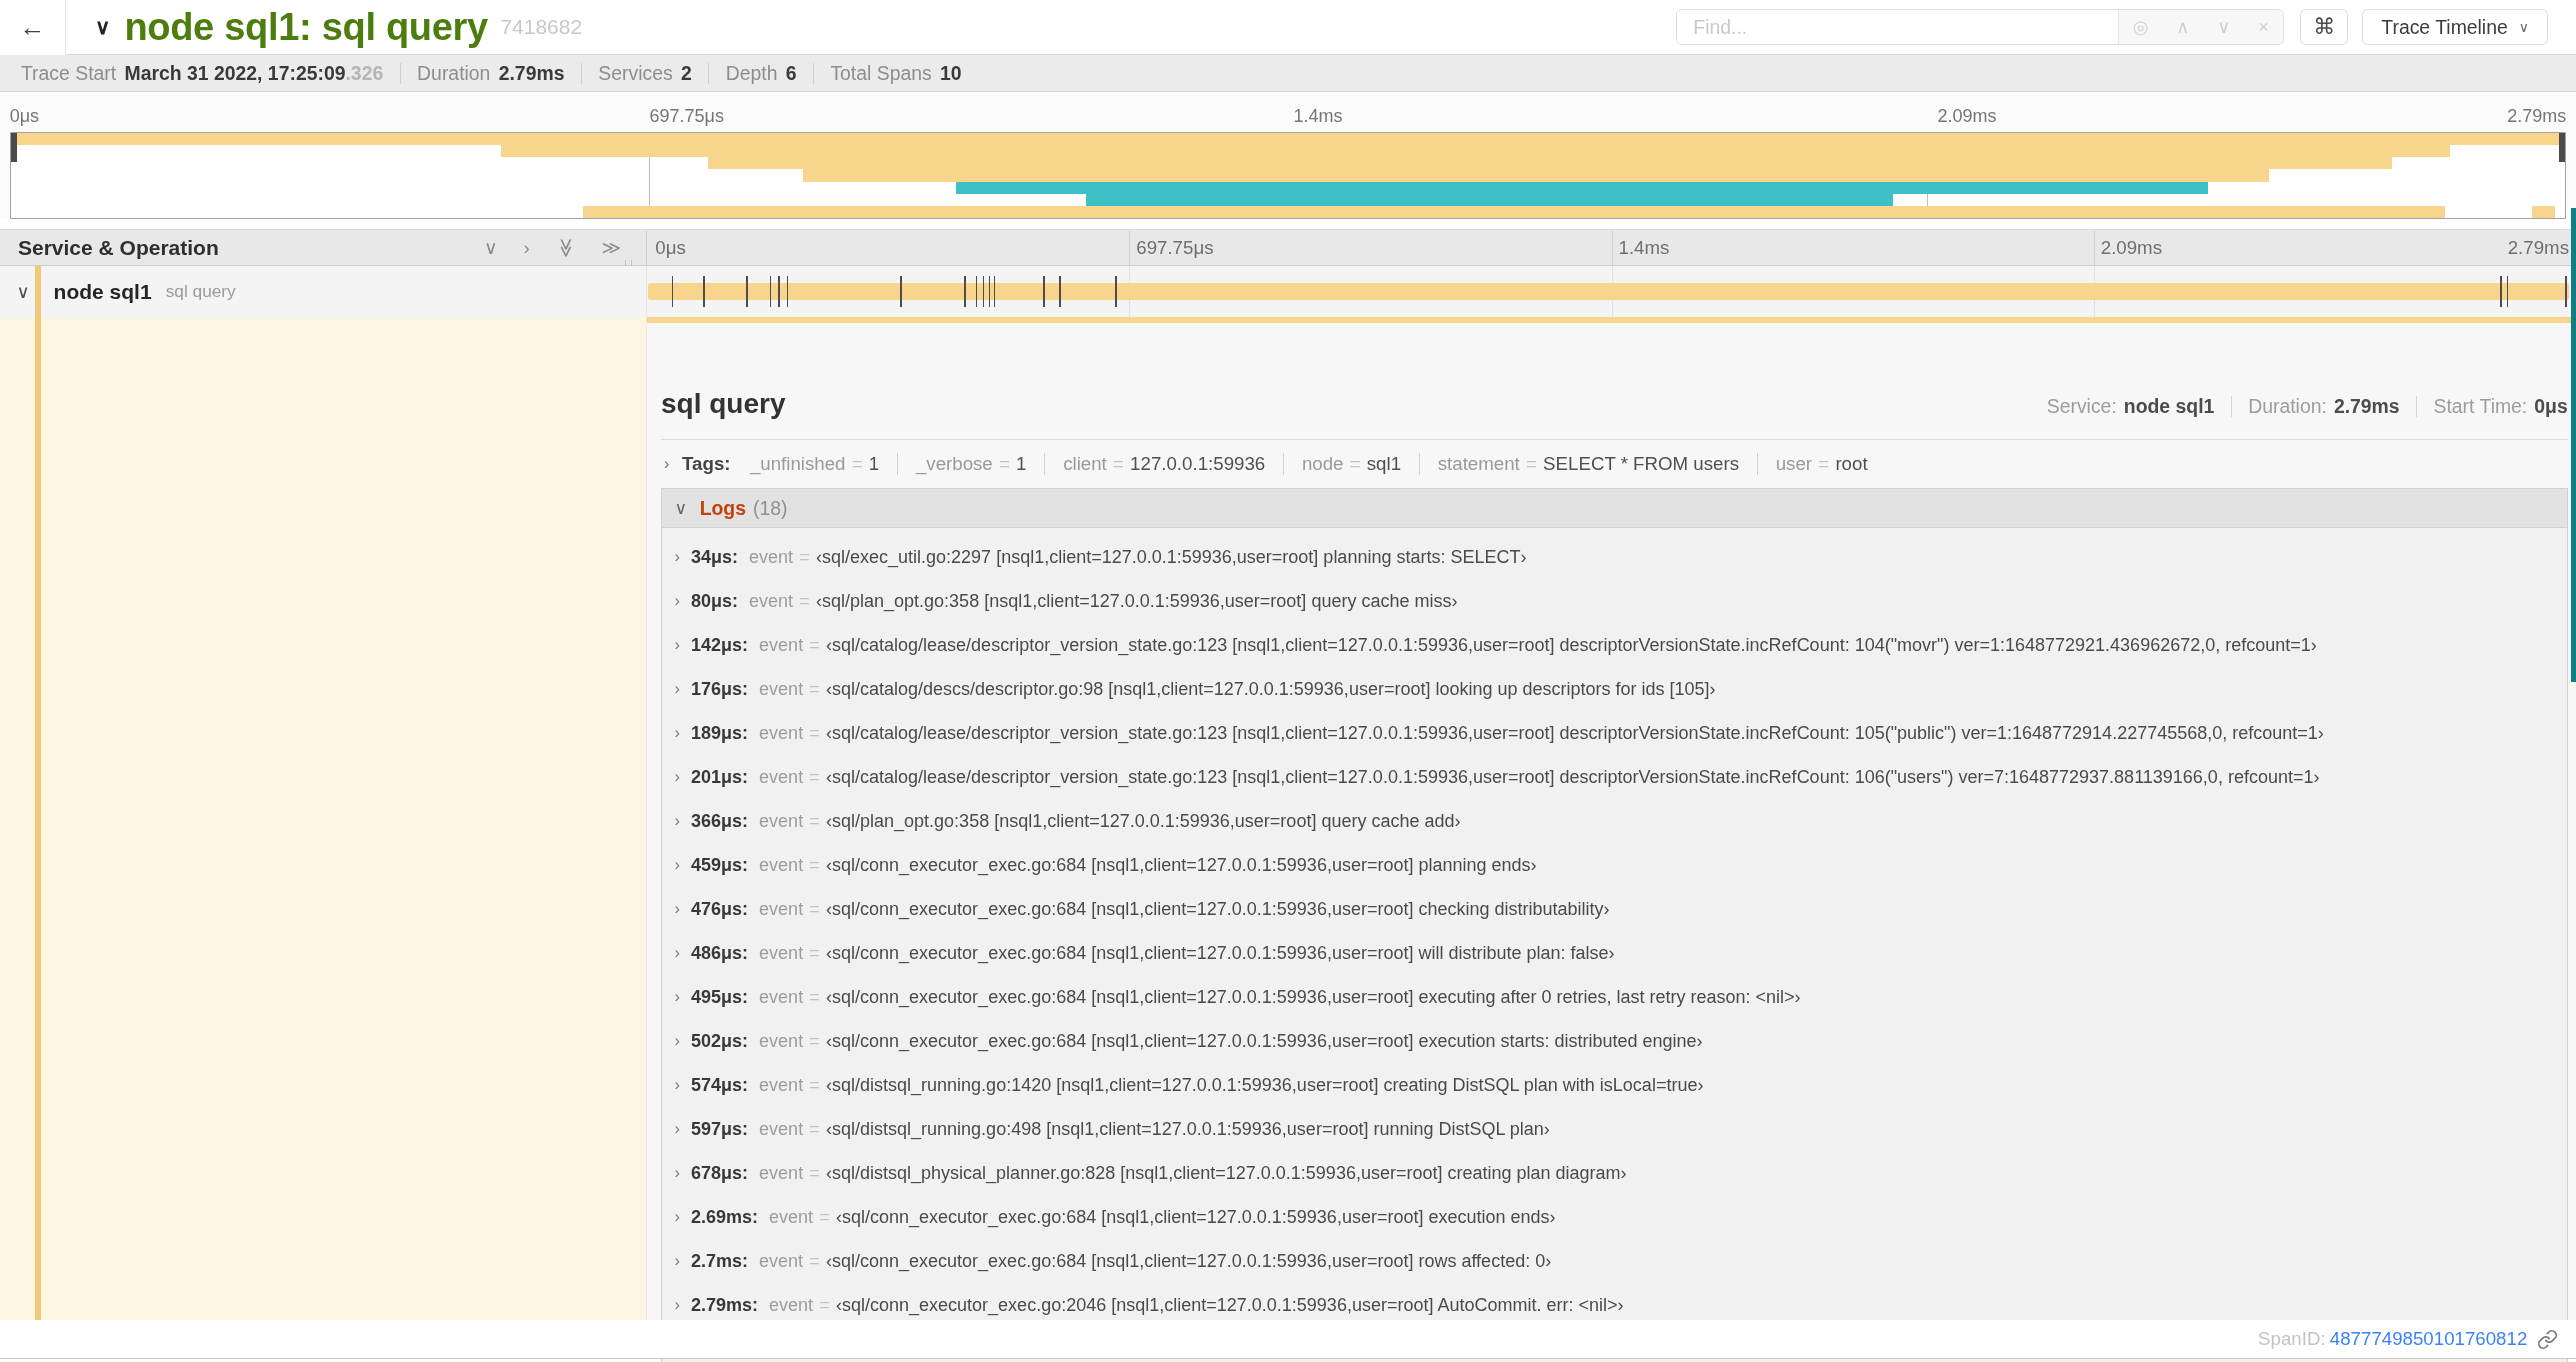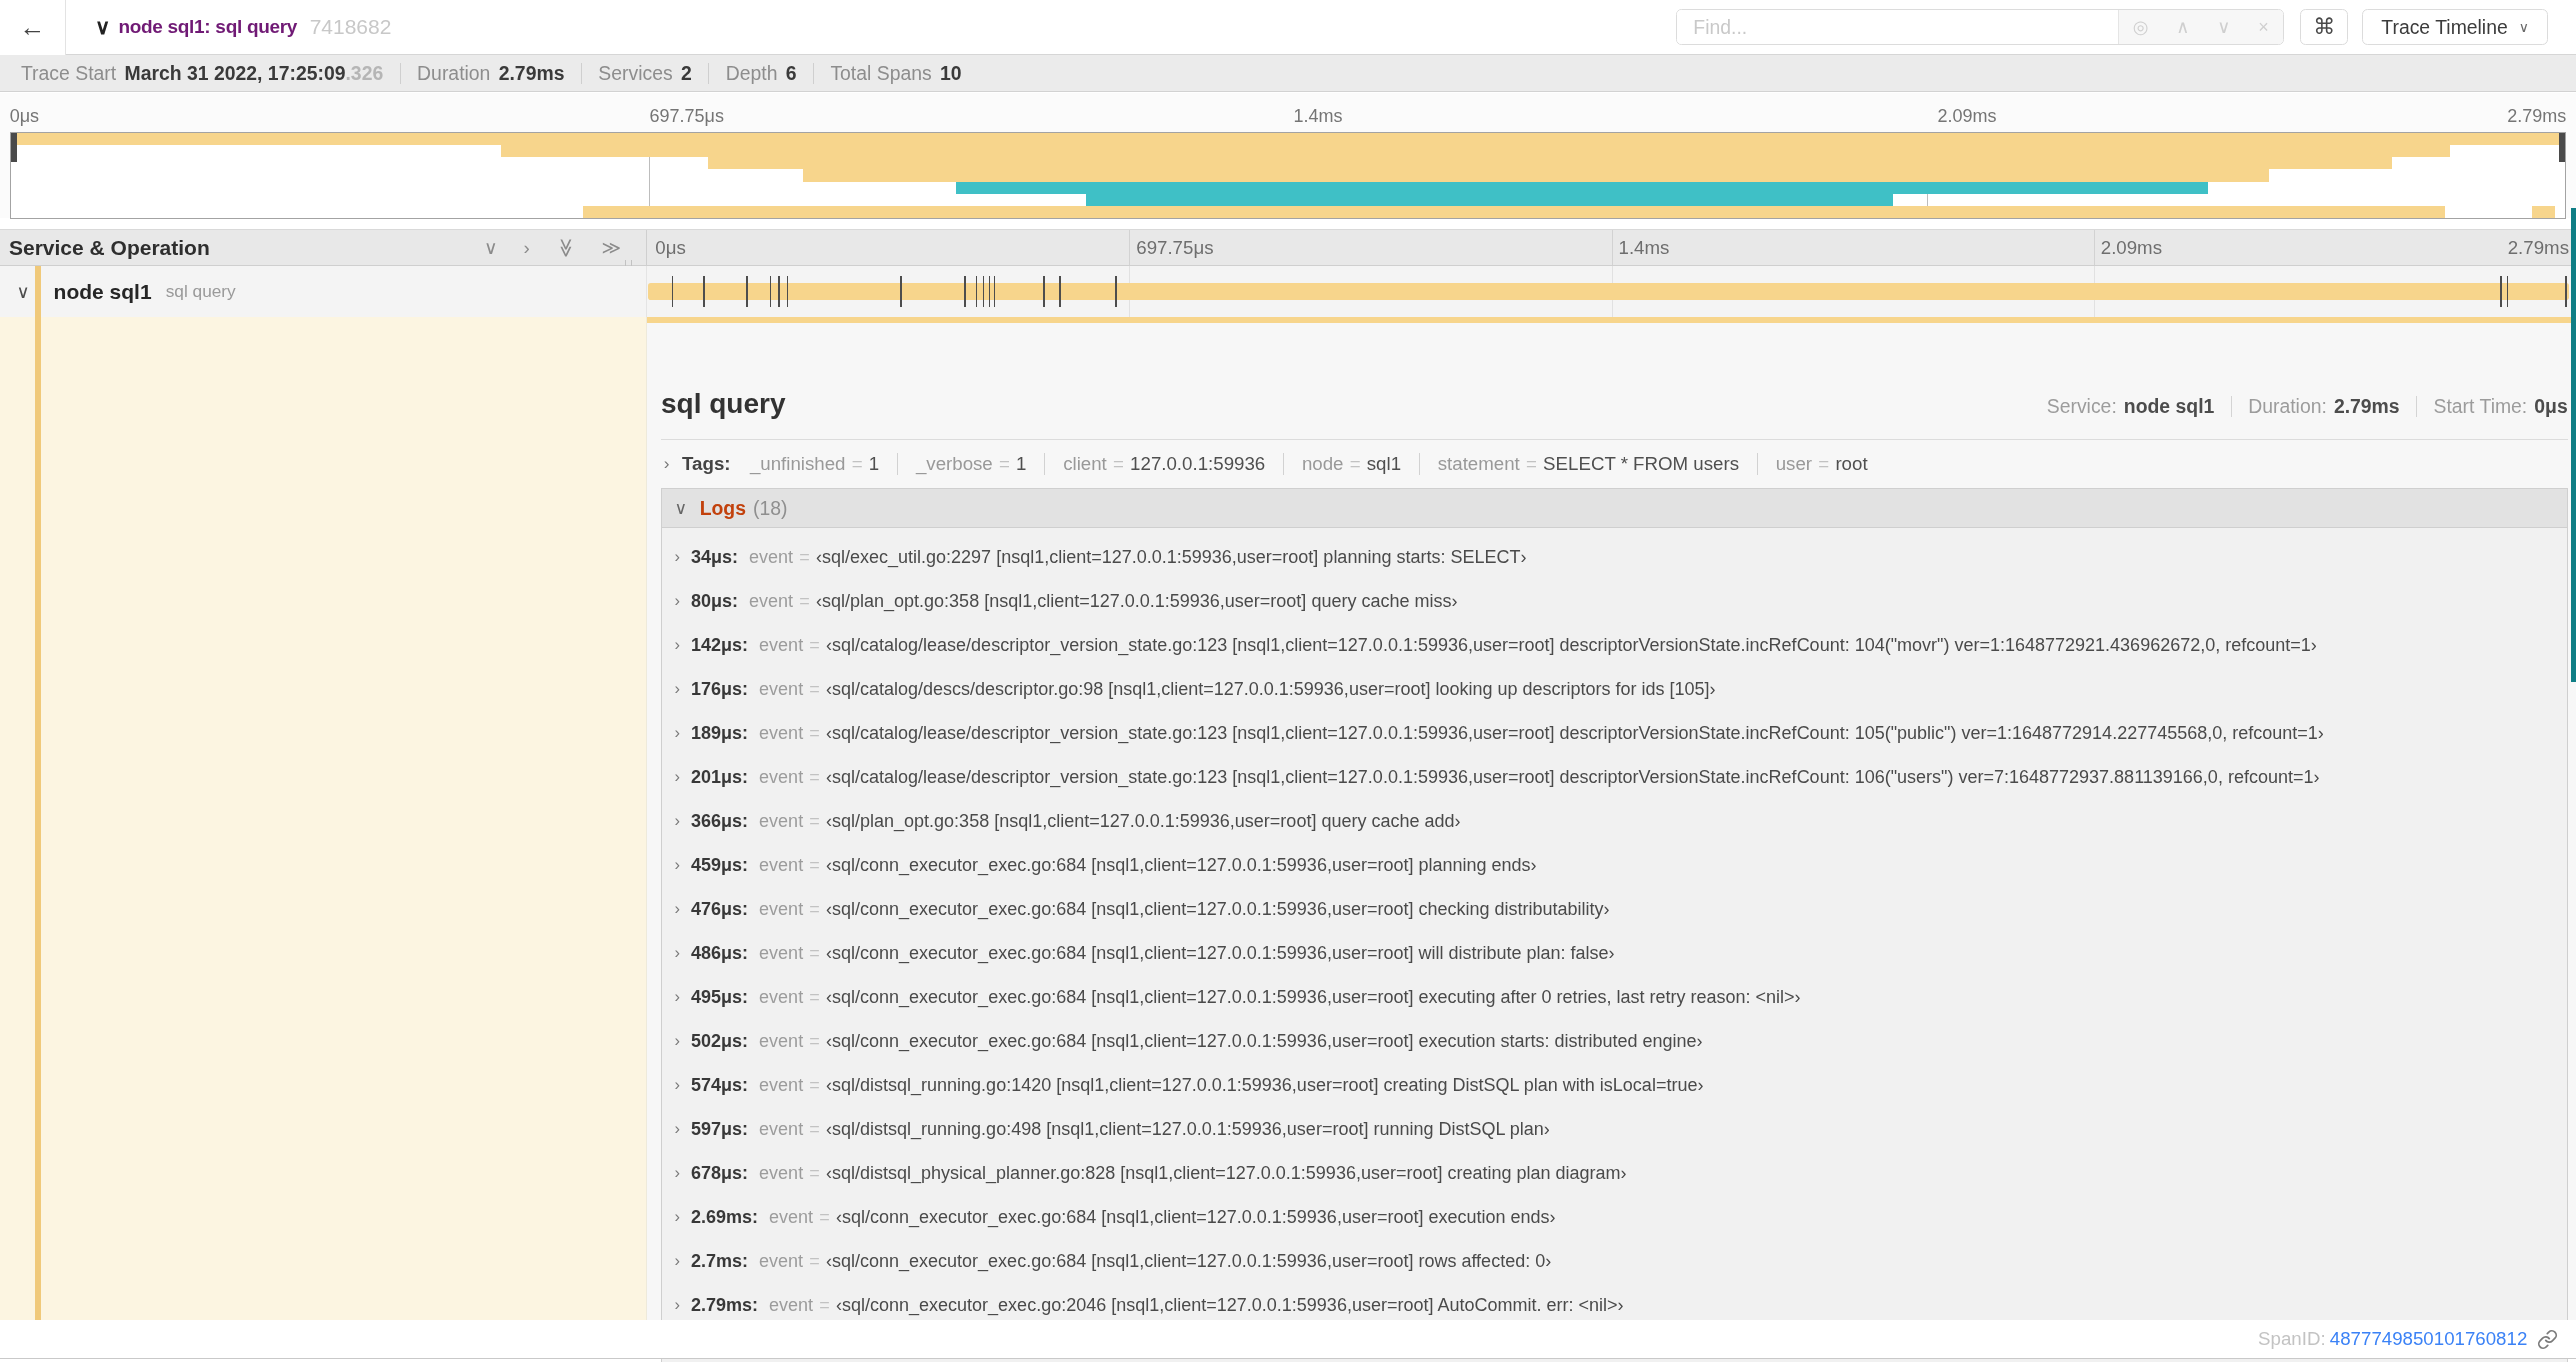--- a/index.html
+++ b/index.html
@@ -5,21 +5,21 @@
   * { box-sizing: border-box; margin: 0; padding: 0; }
   body { font-family: "Liberation Sans", sans-serif; background:#fff; }
   .app { position:relative; width:2576px; height:1363px; background:#fff; overflow:hidden; }
 
   
   .topbar { position:absolute; top:0; left:0; right:0; height:55px; background:#fff;
             border-bottom:0.7px solid #d6d6d6; display:flex; align-items:center; }
   .back-btn { width:66px; height:55px; background:#fff; border:none; border-right:0.7px solid #e3e3e3;
               font-size:26px; color:#434343; cursor:pointer; font-family:inherit; }
   .title-chevron { margin-left:29px; font-size:21px; font-weight:700; color:#222; }
-  .trace-title { font-size:19px; font-weight:700; color:#701a75; margin-left:8px; letter-spacing:-0.3px; }
+  .trace-title { font-size:38px; font-weight:700; color:#4d7c0f; margin-left:14px; letter-spacing:-0.3px; }
   .trace-id { font-size:21px; color:#c8c8c8; margin-left:12.5px; font-weight:400; }
   .find-group { margin-left:auto; display:flex; height:36px; width:608px; border:0.7px solid #dcdcdc;
                 border-radius:5.5px; overflow:hidden; background:#fff; }
   .find-input { flex:1; border:none; outline:none; font-size:19.4px; padding:0 16.6px; color:#444;
                 font-family:inherit; background:#fff; }
   .find-input::placeholder { color:#c9c9c9; }
   .find-suffix { width:165px; background:#f7f7f7; border-left:0.7px solid #e5e5e5; display:flex;
                  align-items:center; justify-content:space-around; color:#cfcfcf; font-size:18px; }
   .find-suffix span { cursor:pointer; }
   .kbd-btn { margin-left:16.6px; width:48px; height:36px; border:0.7px solid #dcdcdc; border-radius:5.5px;
@@ -46,21 +46,21 @@
   .mm-canvas { position:absolute; left:9.7px; right:9.7px; top:39px; height:87px; background:#fff;
                border:1.4px solid #a3a3a3; }
   .mm-grid { position:absolute; top:0; bottom:0; width:0.7px; background:#bdbdbd; }
   .mm-seg { position:absolute; height:14.28%; }
   .mm-handle { position:absolute; top:0; width:6.2px; height:29px; background:#4a4a4a; }
 
   
   .tl-header { position:absolute; top:229px; left:0; right:0; height:37px; background:#e8e8e8;
                border-top:0.7px solid #d9d9d9; border-bottom:0.7px solid #cfcfcf; display:flex; }
   .tlh-left { width:647px; border-right:0.7px solid #cfcfcf; display:flex; align-items:center;
-              padding-left:9px; position:relative; }
+              padding-left:18px; position:relative; }
   .soh { font-weight:700; font-size:21px; color:#2e2e2e; }
   .tlh-icons { margin-left:auto; margin-right:25px; display:flex; gap:26px; color:#8b8b8b; font-size:18.7px; }
   .tlh-icons span { cursor:pointer; }
   .rot90 { display:inline-block; transform:rotate(90deg); }
   .ruler { flex:1; position:relative; font-size:18.7px; color:#6e6e6e; }
   .ruler-grid { position:absolute; top:0; bottom:0; width:0.7px; background:#d2d2d2; }
   .ruler-label { position:absolute; top:0; line-height:36px; white-space:nowrap; }
   .col-grip { position:absolute; left:625px; top:260px; display:flex; gap:4.2px; }
   .col-grip i { display:block; width:1.4px; height:16.6px; background:#c2c2c2; }
 

